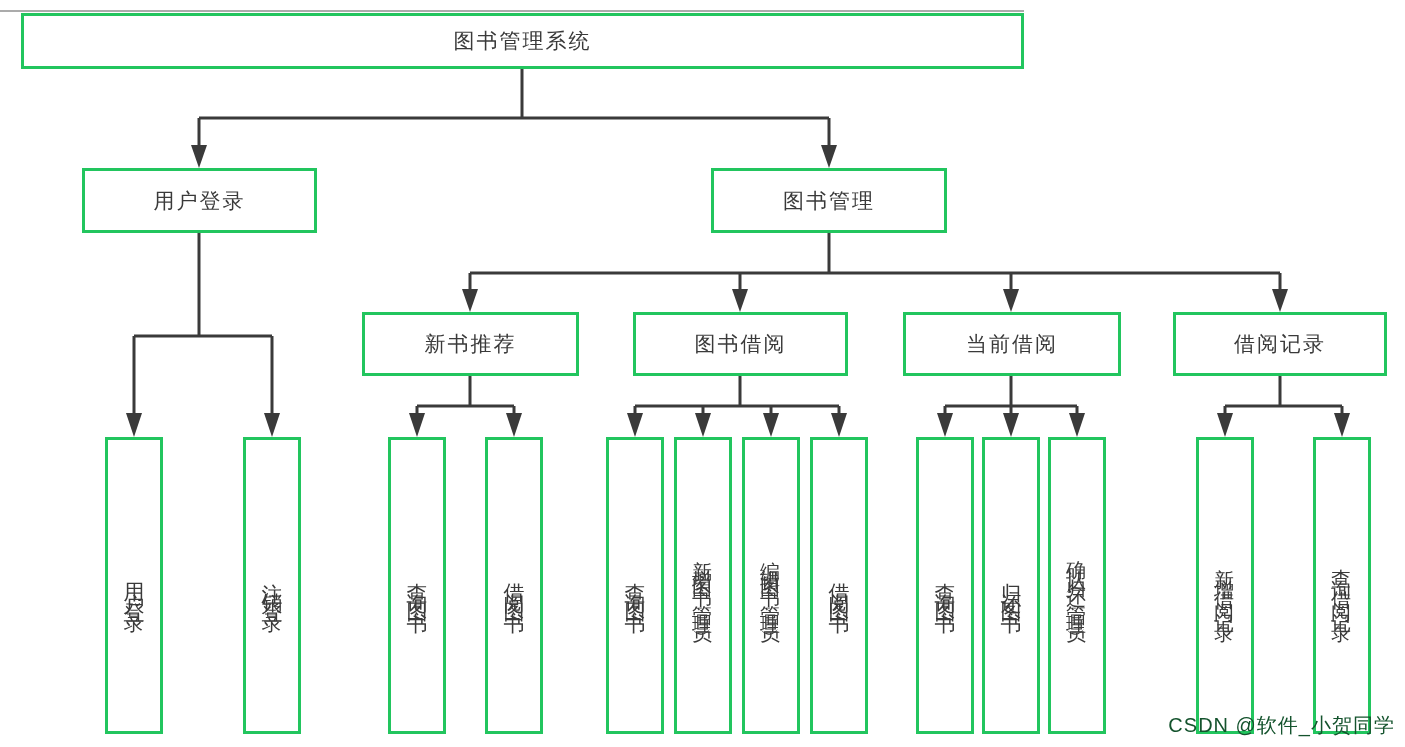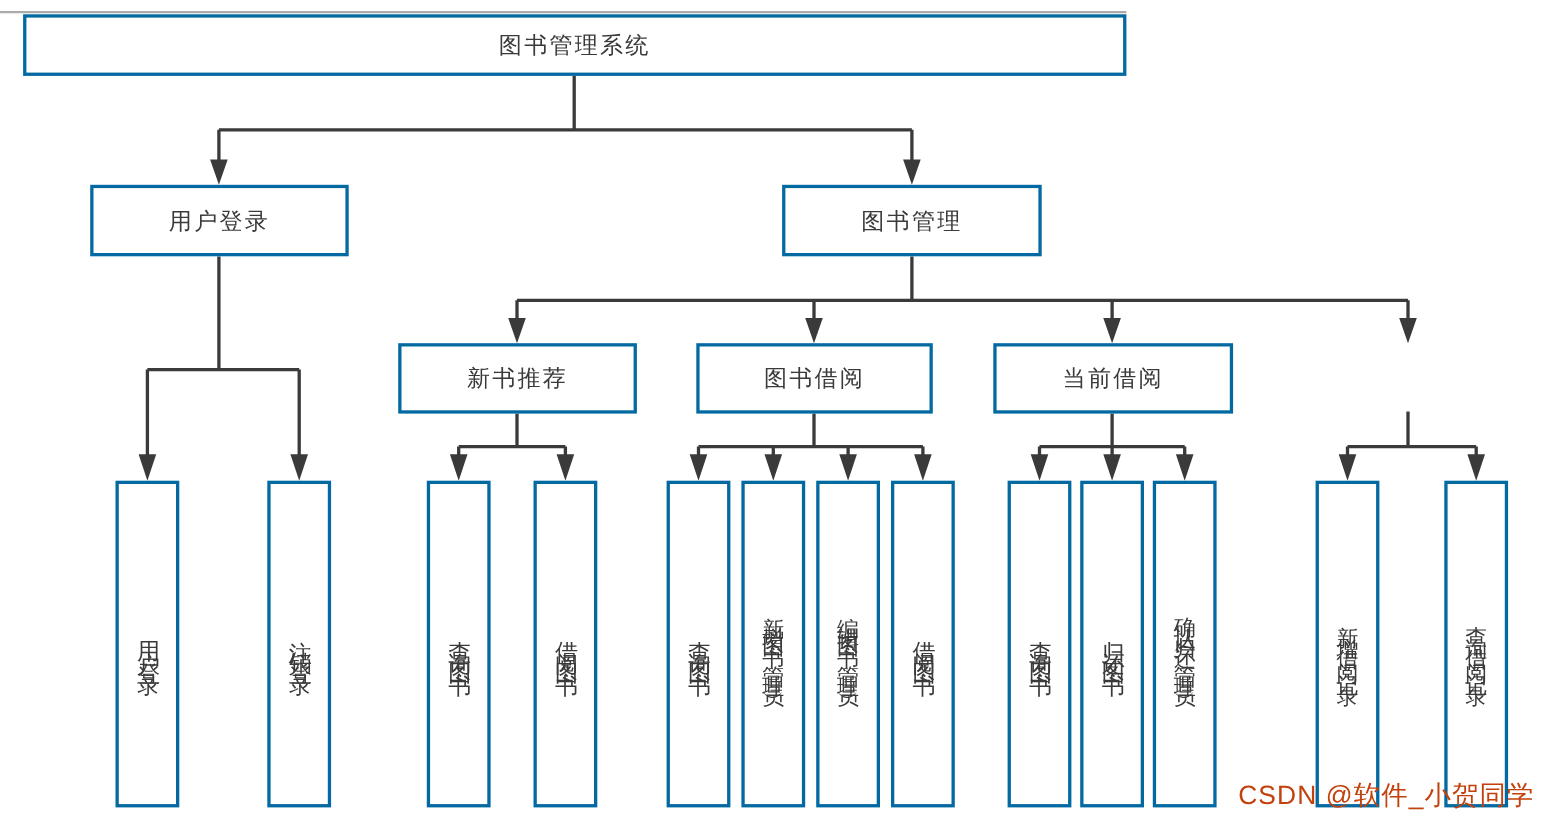--- a/index.html
+++ b/index.html
@@ -3,35 +3,35 @@
 <meta charset="utf-8">
 <style>
   html,body{margin:0;padding:0;background:#ffffff;}
   .stage{
     position:relative;width:1405px;height:747px;background:#ffffff;
     font-family:"Liberation Sans",sans-serif;overflow:hidden;color:#3a3a3a;
   }
   .connectors{position:absolute;left:0;top:0;z-index:1;}
   .box{
     position:absolute;z-index:2;box-sizing:border-box;
-    border:3px solid #0369a1;background:#ffffff;
+    border:3px solid #22c55e;background:#ffffff;
     display:flex;align-items:center;justify-content:center;
     color:#3a3a3a;
   }
   .h{font-size:21px;letter-spacing:2px;white-space:nowrap;}
   .v{
     writing-mode:vertical-rl;text-orientation:mixed;
     display:flex;align-items:center;justify-content:center;
   }
   .len4{font-size:21px;letter-spacing:10px;}
   .len6{font-size:20px;letter-spacing:11px;}
   .len9{font-size:20px;letter-spacing:9px;}
   .watermark{
     position:absolute;z-index:3;right:10px;bottom:8px;
-    font-size:24px;letter-spacing:1px;color:#c2410c;white-space:nowrap;
+    font-size:20px;letter-spacing:1px;color:#14532d;white-space:nowrap;
   }
 </style>
 </head>
 <body>
 
 <div class="stage">
 
   <svg class="connectors" width="1405" height="747" viewBox="0 0 1405 747">
 
     <path d="M0 11 H1024" stroke="#ababab" stroke-width="2" fill="none"></path>
@@ -75,20 +75,21 @@
   </svg>
 
   <div class="box h" style="left:21px;top:13px;width:1003px;height:56px">图书管理系统</div>
 
   <div class="box h" style="left:82px;top:168px;width:235px;height:65px">用户登录</div>
   <div class="box h" style="left:711px;top:168px;width:236px;height:65px">图书管理</div>
 
   <div class="box h" style="left:362px;top:312px;width:217px;height:64px">新书推荐</div>
   <div class="box h" style="left:903px;top:312px;width:218px;height:64px">当前借阅</div>
   <div class="box h" style="left:633px;top:312px;width:215px;height:64px">图书借阅</div>
+  <div class="box h" style="left:1173px;top:312px;width:214px;height:64px">借阅记录</div>
 
   <div class="box v len4" style="left:105px;top:437px;width:58px;height:297px">用户登录</div>
   <div class="box v len4" style="left:243px;top:437px;width:58px;height:297px">注销登录</div>
 
   <div class="box v len4" style="left:388px;top:437px;width:58px;height:297px">查询图书</div>
   <div class="box v len4" style="left:485px;top:437px;width:58px;height:297px">借阅图书</div>
 
   <div class="box v len4" style="left:606px;top:437px;width:58px;height:297px">查询图书</div>
   <div class="box v len9" style="left:674px;top:437px;width:58px;height:297px">新增图书（管理员）</div>
   <div class="box v len9" style="left:742px;top:437px;width:58px;height:297px">编辑图书（管理员）</div>

